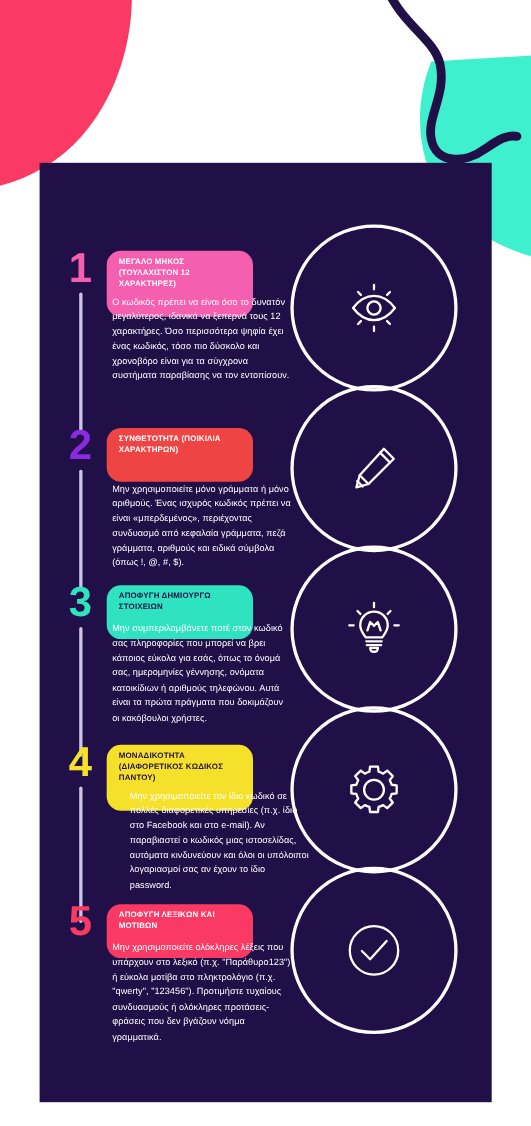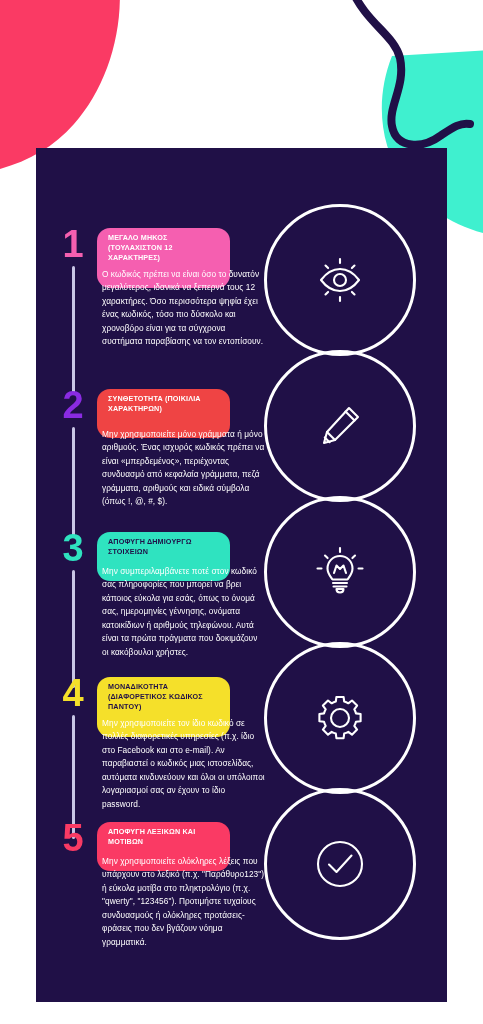--- a/index.html
+++ b/index.html
@@ -206,35 +206,35 @@
       <div class="step-num" style="color:#f55fb0;">1</div>
       <div class="connector" style="height:128px;"></div>
       <div class="pill" style="background:#f55fb0;">ΜΕΓΑΛΟ ΜΗΚΟΣ (ΤΟΥΛΑΧΙΣΤΟΝ 12 ΧΑΡΑΚΤΗΡΕΣ)</div>
       <div class="body-text" style="top:42px;">Ο κωδικός πρέπει να είναι όσο το δυνατόν μεγαλύτερος, ιδανικά να ξεπερνά τους 12 χαρακτήρες. Όσο περισσότερα ψηφία έχει ένας κωδικός, τόσο πιο δύσκολο και χρονοβόρο είναι για τα σύγχρονα συστήματα παραβίασης να τον εντοπίσουν.</div>
     </div>
 
     <div class="step" style="top:239px;">
       <div class="step-num" style="color:#8a2be2;">2</div>
       <div class="connector" style="height:110px;"></div>
       <div class="pill" style="background:#ef4444;">ΣΥΝΘΕΤΟΤΗΤΑ (ΠΟΙΚΙΛΙΑ ΧΑΡΑΚΤΗΡΩΝ)</div>
-      <div class="body-text" style="top:41px;">Μην χρησιμοποιείτε μόνο γράμματα ή μόνο αριθμούς. Ένας ισχυρός κωδικός πρέπει να είναι «μπερδεμένος», περιέχοντας συνδυασμό από κεφαλαία γράμματα, πεζά γράμματα, αριθμούς και ειδικά σύμβολα (όπως !, @, #, $).</div>
+      <div class="body-text" style="top:51px;">Μην χρησιμοποιείτε μόνο γράμματα ή μόνο αριθμούς. Ένας ισχυρός κωδικός πρέπει να είναι «μπερδεμένος», περιέχοντας συνδυασμό από κεφαλαία γράμματα, πεζά γράμματα, αριθμούς και ειδικά σύμβολα (όπως !, @, #, $).</div>
     </div>
 
     <div class="step" style="top:382px;">
       <div class="step-num" style="color:#2fe3c0;">3</div>
       <div class="connector" style="height:118px;"></div>
       <div class="pill" style="background:#2fe3c0;color:#201047;">ΑΠΟΦΥΓΗ ΔΗΜΙΟΥΡΓΩ ΣΤΟΙΧΕΙΩΝ</div>
       <div class="body-text" style="top:35px;">Μην συμπεριλαμβάνετε ποτέ στον κωδικό σας πληροφορίες που μπορεί να βρει κάποιος εύκολα για εσάς, όπως το όνομά σας, ημερομηνίες γέννησης, ονόματα κατοικίδιων ή αριθμούς τηλεφώνου. Αυτά είναι τα πρώτα πράγματα που δοκιμάζουν οι κακόβουλοι χρήστες.</div>
     </div>
 
     <div class="step" style="top:527px;">
       <div class="step-num" style="color:#f5e02a;">4</div>
       <div class="connector" style="height:124px;"></div>
       <div class="pill" style="background:#f5e02a;color:#201047;">ΜΟΝΑΔΙΚΟΤΗΤΑ (ΔΙΑΦΟΡΕΤΙΚΟΣ ΚΩΔΙΚΟΣ ΠΑΝΤΟΥ)</div>
-      <div class="body-text" style="top:42px;">Μην χρησιμοποιείτε τον ίδιο κωδικό σε πολλές διαφορετικές υπηρεσίες (π.χ. ίδιο στο Facebook και στο e-mail). Αν παραβιαστεί ο κωδικός μιας ιστοσελίδας, αυτόματα κινδυνεύουν και όλοι οι υπόλοιποι λογαριασμοί σας αν έχουν το ίδιο password.</div>
+      <div class="body-text" style="top:42px;margin-left:16px;">Μην χρησιμοποιείτε τον ίδιο κωδικό σε πολλές διαφορετικές υπηρεσίες (π.χ. ίδιο στο Facebook και στο e-mail). Αν παραβιαστεί ο κωδικός μιας ιστοσελίδας, αυτόματα κινδυνεύουν και όλοι οι υπόλοιποι λογαριασμοί σας αν έχουν το ίδιο password.</div>
     </div>
 
     <div class="step" style="top:672px;">
       <div class="step-num" style="color:#fa3a64;">5</div>
       <div class="connector" style="height:0px;"></div>
       <div class="pill" style="background:#fa3a64;">ΑΠΟΦΥΓΗ ΛΕΞΙΚΩΝ ΚΑΙ ΜΟΤΙΒΩΝ</div>
       <div class="body-text" style="top:35px;">Μην χρησιμοποιείτε ολόκληρες λέξεις που υπάρχουν στο λεξικό (π.χ. "Παράθυρο123") ή εύκολα μοτίβα στο πληκτρολόγιο (π.χ. "qwerty", "123456"). Προτιμήστε τυχαίους συνδυασμούς ή ολόκληρες προτάσεις-φράσεις που δεν βγάζουν νόημα γραμματικά.</div>
     </div>
   </div>
 </div>

